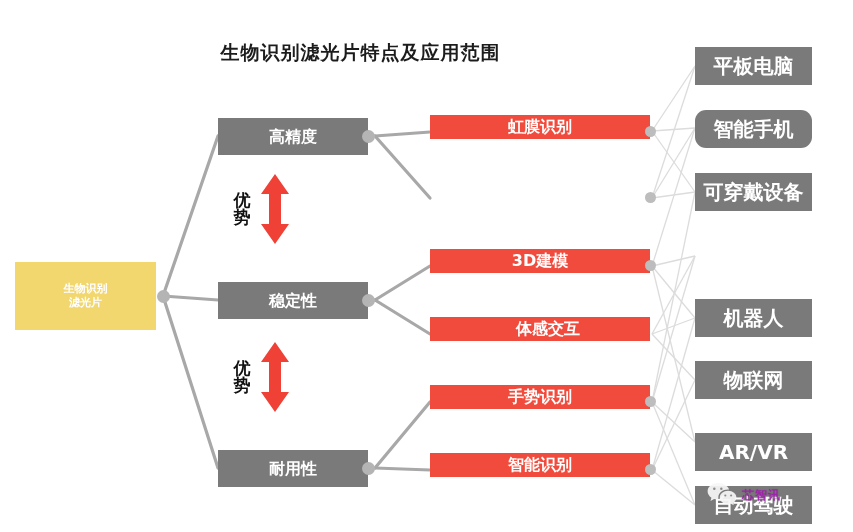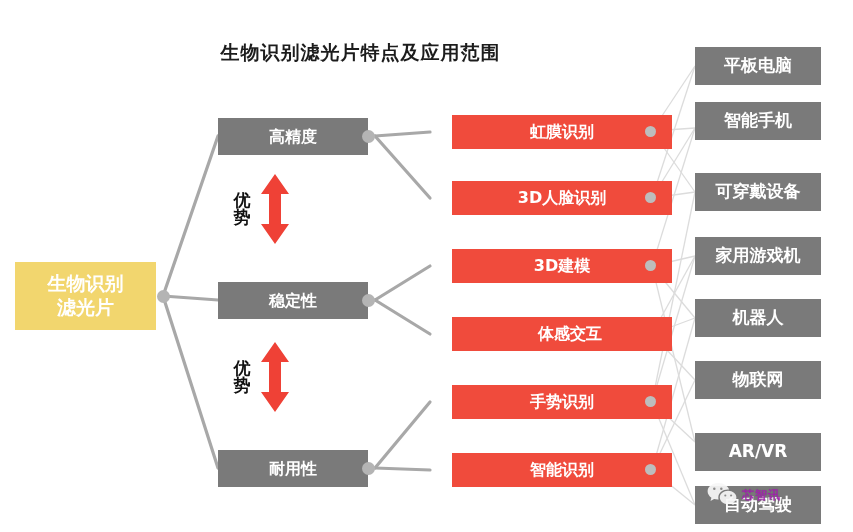--- a/index.html
+++ b/index.html
@@ -37,38 +37,38 @@
     justify-content:center;
     text-align:center;
     color:#ffffff;
     font-weight:bold;
     z-index:3;
     box-sizing:border-box;
     line-height:1.25;
   }
   .node-root{
     background:#f2d66e;
-    font-size:19px;
+    font-size:11px;
     left:15px;top:262px;width:141px;height:68px;
     white-space:pre-line;
   }
   .node-feature{
     background:#7a7a7a;
     font-size:16px;
     left:218px;width:150px;height:37px;
   }
   .node-app{
     background:#f04b3c;
     font-size:16px;
-    left:430px;width:220px;height:34px;margin-left:22px;
+    left:430px;width:220px;height:24px;
   }
   .node-target{
     background:#7a7a7a;
-    font-size:17px;
-    left:695px;width:126px;height:38px;
+    font-size:20px;
+    left:695px;width:117px;height:38px;
   }
 
   
   .dot{
     position:absolute;
     width:13px;height:13px;
     border-radius:50%;
     background:#b4b4b4;
     z-index:5;
   }
@@ -189,38 +189,36 @@
     <div class="adv-label">优
 势</div>
     <svg class="adv-arrow" viewBox="0 0 34 74">
       <polygon points="17,2 31,22 23,22 23,52 31,52 17,72 3,52 11,52 11,22 3,22" fill="#ef4136"></polygon>
     </svg>
   </div>
 
   <div class="node node-app" style="top:115px;">虹膜识别</div>
   <div class="dot sm" style="left:645px;top:126px;"></div>
 
-  <div class="node node-app" style="top:181px;">3D人脸识别</div>
   <div class="dot sm" style="left:645px;top:192px;"></div>
 
   <div class="node node-app" style="top:249px;">3D建模</div>
   <div class="dot sm" style="left:645px;top:260px;"></div>
 
   <div class="node node-app" style="top:317px;padding-left:16px;">体感交互</div>
 
   <div class="node node-app" style="top:385px;">手势识别</div>
   <div class="dot sm" style="left:645px;top:396px;"></div>
 
   <div class="node node-app" style="top:453px;">智能识别</div>
   <div class="dot sm" style="left:645px;top:464px;"></div>
 
   <div class="node node-target" style="top:47px;">平板电脑</div>
-  <div class="node node-target" style="top:102px;">智能手机</div>
+  <div class="node node-target" style="top:110px;border-radius:11px;">智能手机</div>
   <div class="node node-target" style="top:173px;">可穿戴设备</div>
-  <div class="node node-target" style="top:237px;">家用游戏机</div>
   <div class="node node-target" style="top:299px;">机器人</div>
   <div class="node node-target" style="top:361px;">物联网</div>
   <div class="node node-target" style="top:433px;">AR/VR</div>
   <div class="node node-target" style="top:486px;">自动驾驶</div>
 
   <div class="watermark">
     <svg width="30" height="26" viewBox="0 0 30 26">
       <path d="M11 1C5 1 0.6 4.8 0.6 9.3c0 2.6 1.5 4.9 3.8 6.4L3.5 19l3.6-1.9c1.2 0.3 2.3 0.5 3.6 0.5 0.3 0 0.6 0 0.9 0 -0.2-0.6-0.3-1.3-0.3-2C11.3 11 15.6 7.6 21 7.6c0.4 0 0.7 0 1.1 0.1C21.1 3.9 16.6 1 11 1z" fill="#f7f7f7"></path>
       <circle cx="7.3" cy="6.7" r="1.25" fill="#8d8d8d"></circle>
       <circle cx="14.3" cy="6.7" r="1.25" fill="#8d8d8d"></circle>

